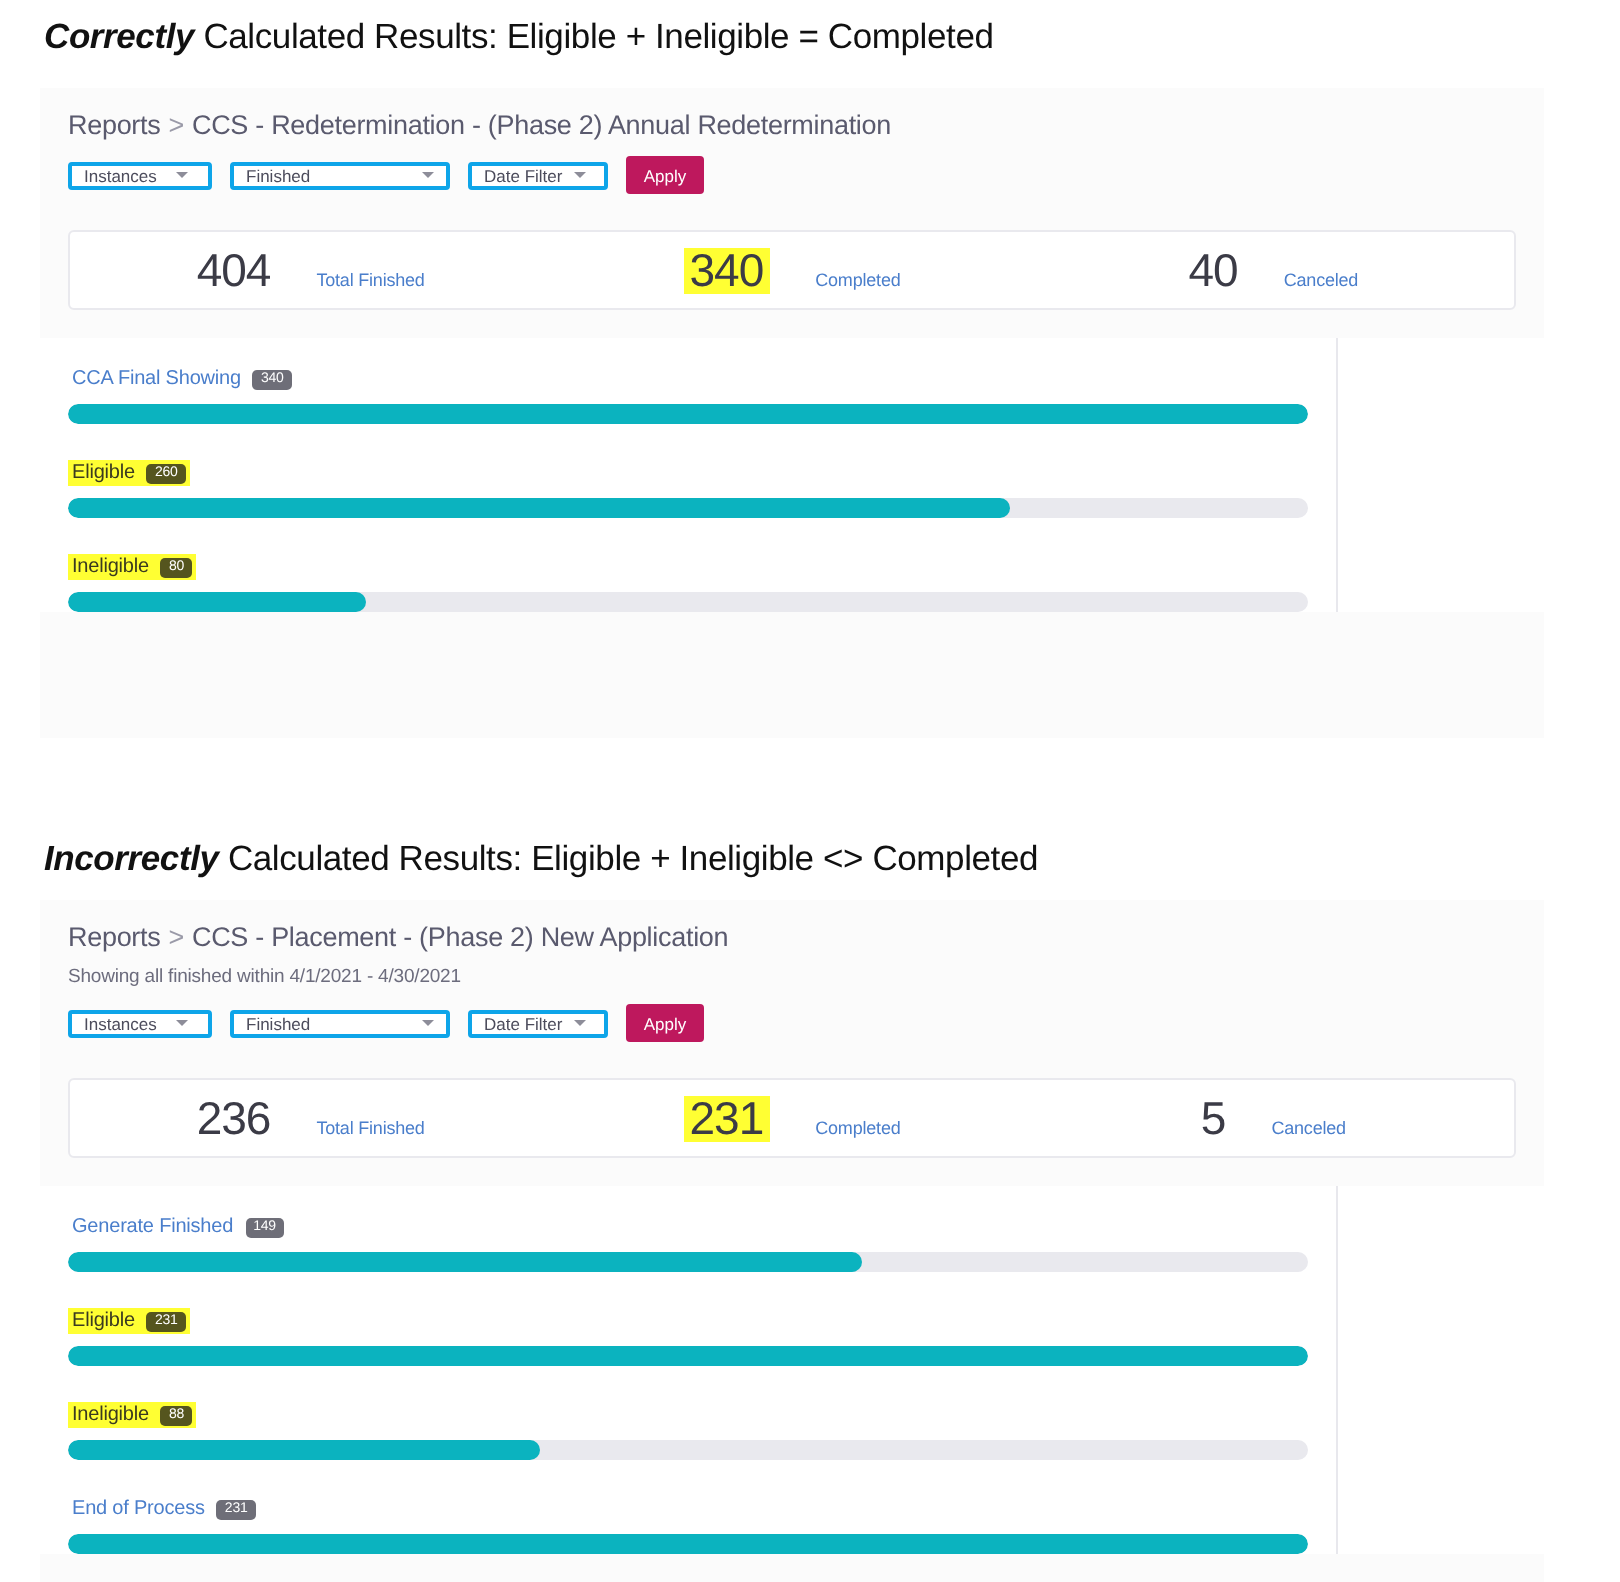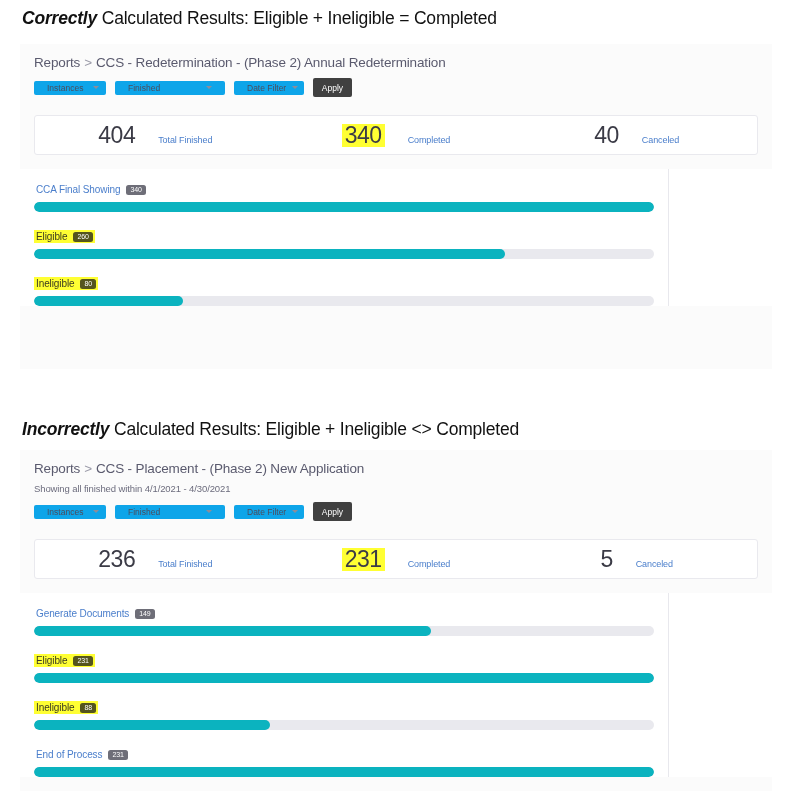--- a/index.html
+++ b/index.html
@@ -63,21 +63,21 @@
   
   .filter-row {
     display: flex;
     align-items: center;
     margin-top: 8px;
     gap: 9px;
   }
 
   .filter-select {
     height: 14px;
-    border: 7px solid #0ea5e9;
+    border: 2px solid #0ea5e9;
     background: #ffffff;
     border-radius: 2px;
     display: flex;
     align-items: center;
     padding: 0 6px;
     font-size: 8.5px;
     color: #4c4c5c;
     white-space: nowrap;
   }
   .fs-instances { width: 72px; justify-content: flex-start; }
@@ -90,21 +90,21 @@
     width: 0; height: 0;
     border-left: 3px solid transparent;
     border-right: 3px solid transparent;
     border-top: 3.5px solid #8d8d99;
     flex: none;
   }
 
   .apply-btn {
     height: 19px;
     min-width: 39px;
-    background: #404040;
+    background: #be185d;
     border: none;
     border-radius: 2px;
     color: #ffffff;
     font-size: 8.5px;
     font-family: "Liberation Sans", sans-serif;
     display: flex;
     align-items: center;
     justify-content: center;
     padding: 0 7px;
     cursor: pointer;
@@ -324,21 +324,21 @@
       <span class="stat-value">5</span>
       <span class="stat-label">Canceled</span>
     </div>
   </div>
 
   <div class="bars-area">
     <div class="divider-vline"></div>
 
     <div class="bar-row">
       <div class="bar-label-line">
-        <span class="bar-label">Generate Documents</span>
+        <span class="bar-label">Generate Finished</span>
         <span class="bar-badge">149</span>
       </div>
       <div class="bar-track">
         <div class="bar-fill" style="width: 64%;"></div>
       </div>
     </div>
 
     <div class="bar-row">
       <div class="bar-label-line hl">
         <span class="bar-label">Eligible</span>

